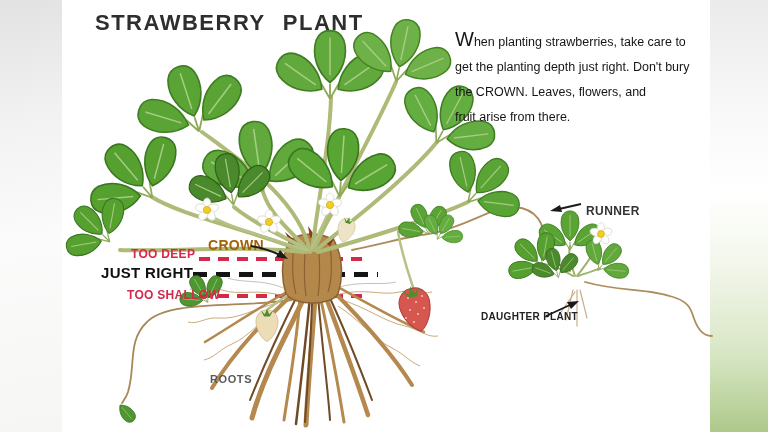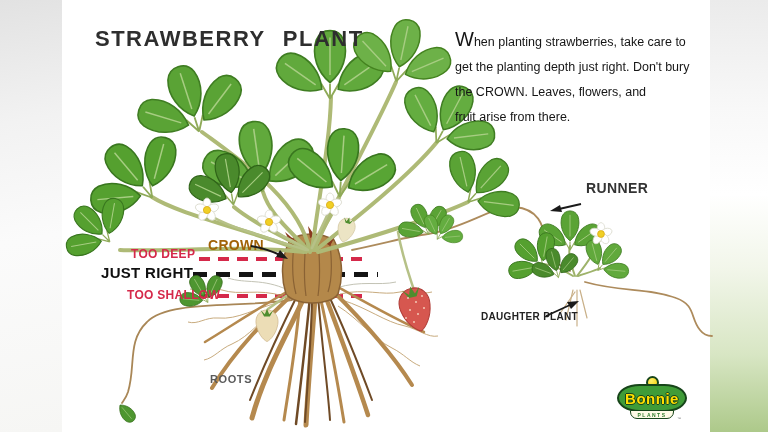--- a/index.html
+++ b/index.html
@@ -7,21 +7,21 @@
   body { position:relative; background:#ffffff; font-family:"Liberation Sans", sans-serif; }
 
   .edge-band { position:absolute; top:0; height:432px; z-index:0; }
   .edge-left  { left:0; width:62px;
     background:linear-gradient(170deg,#e2e2e2 0%,#f2f2f2 28%,#fbfbfb 55%,#f6f6f4 100%); }
   .edge-right { right:0; width:58px;
     background:linear-gradient(180deg,#ebebeb 0%,#f8f8f8 25%,#ffffff 45%,#f2f6ea 62%,#d8e6c4 82%,#adc98a 100%); }
 
   .stage { position:absolute; inset:0; }
 
-  .page-title { position:absolute; left:95px; top:26px; z-index:3;
+  .page-title { position:absolute; left:95px; top:10px; z-index:3;
     font-size:22px; font-weight:600; letter-spacing:1.5px; word-spacing:10px; color:#2e2e2e; }
 
   .intro { position:absolute; left:455px; top:27px; width:256px; z-index:3;
     font-size:12.5px; line-height:25px; color:#161616; }
   .intro .dropcap { font-size:20px; font-weight:500; }
   .intro .rest { white-space:pre-line; }
 
   
   .depth-line { position:absolute; z-index:1; }
   .line-too-deep    { left:199px; top:257px; width:164px; height:4px;
@@ -32,21 +32,21 @@
     background:repeating-linear-gradient(90deg,#d5294a 0 11px,transparent 11px 19px); }
 
   .plant-svg { position:absolute; inset:0; z-index:2; }
 
   .diagram-label { position:absolute; z-index:3; }
   .lbl-crown      { left:208px; top:237px; font-size:14px; font-weight:700; color:#a16207; letter-spacing:.3px; }
   .lbl-too-deep   { left:131px; top:247px; font-size:12px; font-weight:700; color:#d5294a; letter-spacing:.3px; }
   .lbl-just-right { left:85px;  top:264px; font-size:15px; font-weight:600; color:#101010; letter-spacing:.3px;margin-left:16px; }
   .lbl-too-shallow{ left:127px; top:288px; font-size:12px; font-weight:700; color:#d5294a; letter-spacing:.3px; }
   .lbl-roots      { left:198px; top:373px; font-size:11px; font-weight:600; color:#5a5a5a; letter-spacing:.6px;padding-left:12px; }
-  .lbl-runner     { left:586px; top:180px; font-size:14px; font-weight:700; color:#333; letter-spacing:.4px; }
+  .lbl-runner     { left:586px; top:204px; font-size:12px; font-weight:700; color:#333; letter-spacing:.4px; }
   .lbl-daughter   { left:481px; top:311px; font-size:10px; font-weight:700; color:#222; letter-spacing:.3px; }
 
   .anno-arrow { position:absolute; z-index:3; }
   .arrow-crown    { left:248px; top:241px; }
   .arrow-runner   { left:546px; top:200px; }
   .arrow-daughter { left:542px; top:297px; }
 
   
   .logo { position:absolute; left:617px; top:376px; width:70px; height:48px; z-index:3; }
   .logo-sun { position:absolute; left:29px; top:0; width:13px; height:13px; border-radius:50%;
@@ -244,24 +244,14 @@
   </svg>
   <svg class="anno-arrow arrow-runner" width="38" height="15">
     <path d="M35,4 L13,9" stroke="#1a1a1a" stroke-width="1.8" fill="none"></path>
     <polygon points="4,11 16,12 14,5" fill="#1a1a1a"></polygon>
   </svg>
   <svg class="anno-arrow arrow-daughter" width="42" height="22">
     <path d="M4,19 L28,8" stroke="#1a1a1a" stroke-width="1.8" fill="none"></path>
     <polygon points="37,4 25,5 29,12" fill="#1a1a1a"></polygon>
   </svg>
 
-  <div class="logo">
-    <div class="logo-sun"></div>
-    <div class="logo-body">
-      <span>Bonnie</span>
-    </div>
-    <div class="logo-banner">
-      <span>PLANTS</span>
-    </div>
-    <span class="logo-tm">™</span>
-  </div>
 
 </div>
 
 </body></html>

